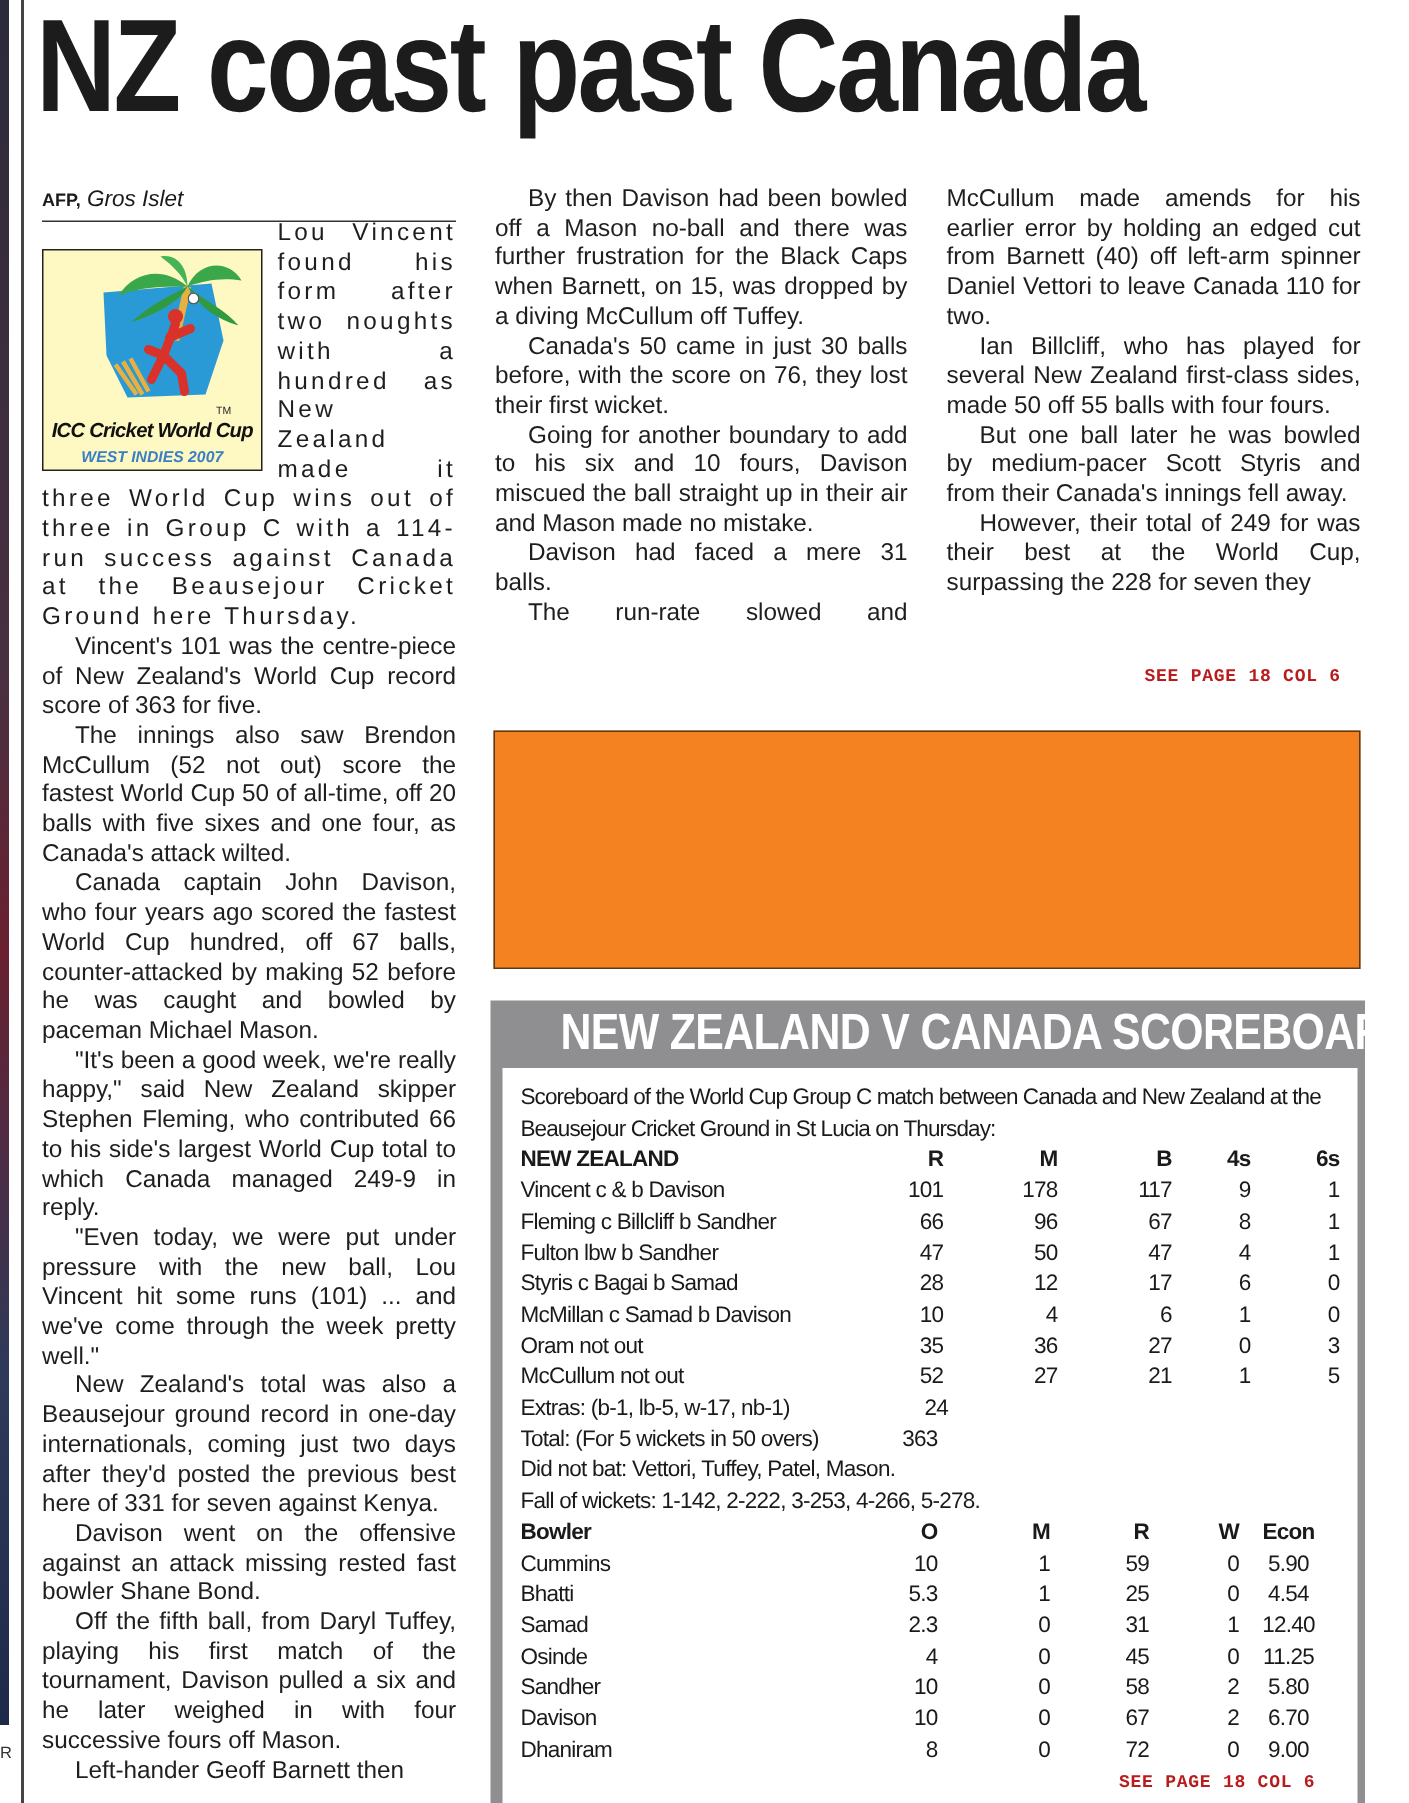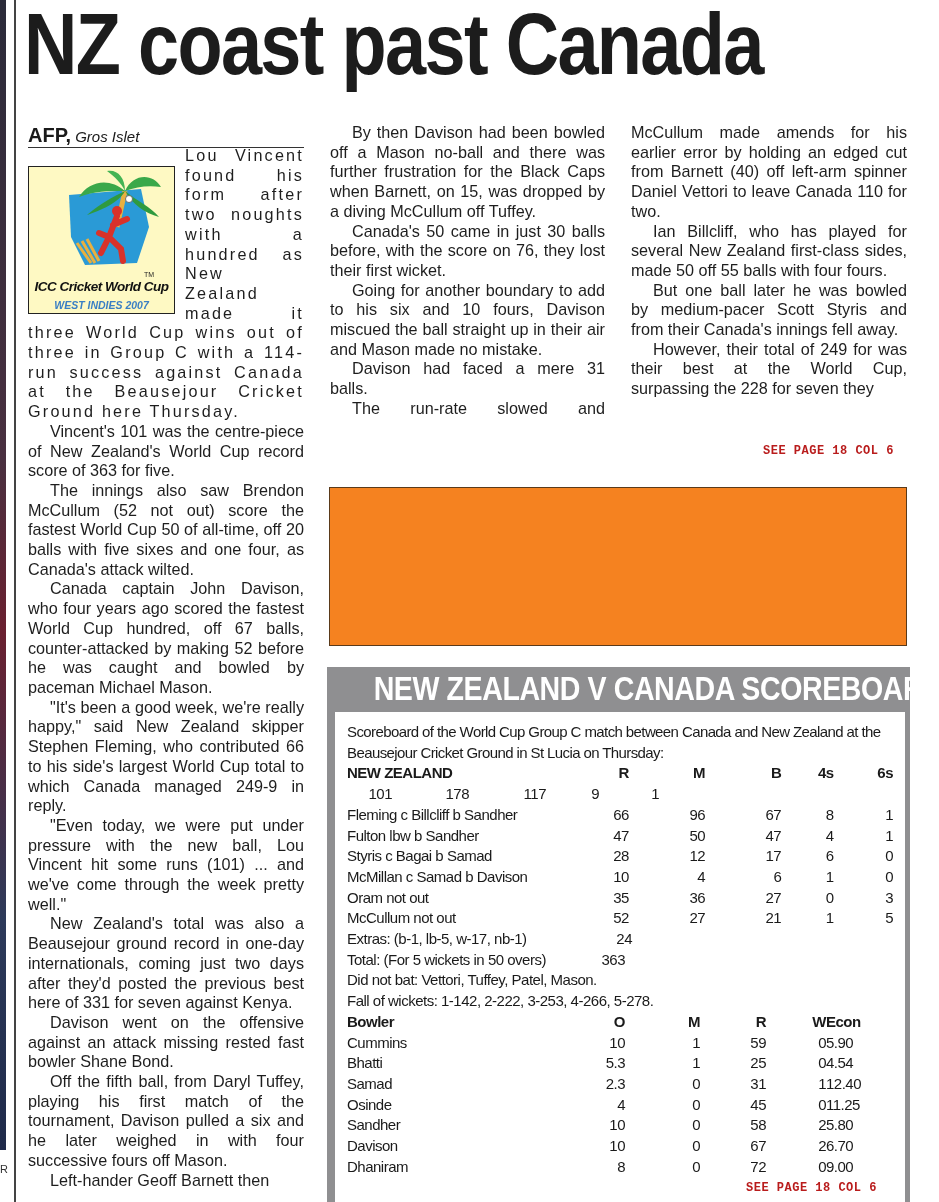--- a/index.html
+++ b/index.html
@@ -13,21 +13,21 @@
   .headline { position: absolute; left: 24px; top: -4px; font-size: 88px; font-weight: bold; letter-spacing: -2px; color: #1c1c1c; font-family: "Liberation Sans", sans-serif; transform: scaleX(0.84); transform-origin: left top; white-space: nowrap; line-height: 1.1; }
 
   .col { position: absolute; font-size: 16.2px; line-height: 19.7px; text-align: justify; color: #1e1e1e; }
   .col p { text-indent: 22px; }
   .col p.noindent { text-indent: 0; }
   .col-1 { left: 28px; top: 146px; width: 276px; }
   .col-2 { left: 330px; top: 123px; width: 275px; }
   .col-3 { left: 631px; top: 123px; width: 276px; }
 
   .byline { position: absolute; left: 28px; top: 124px; width: 276px; height: 24px; border-bottom: 1px solid #333; font-size: 15px; }
-  .byline .agency { font-weight: bold; font-size: 20px; }
+  .byline .agency { font-weight: bold; font-size: 12px; }
   .byline .place { font-style: italic; margin-top: 44px; }
 
   .logo-box { float: left; width: 147px; height: 148px; border: 1.5px solid #222; margin: 20px 10px 4px 0; position: relative; background: #fef9c3; }
   .logo-box svg { position: absolute; left: 0; top: 0; }
   .logo-title { position: absolute; left: 0; right: 0; top: 110px; text-align: center; font-size: 13.5px; font-weight: bold; font-style: italic; letter-spacing: -0.5px; color: #111; }
   .logo-sub { position: absolute; left: 0; right: 0; top: 129px; text-align: center; font-size: 10.5px; font-weight: bold; font-style: italic; color: #3a7fc4; }
   .logo-tm { position: absolute; left: 115px; top: 98px; font-size: 7px; }
 
   .lead-text { letter-spacing: 2.2px; }
 
@@ -47,21 +47,21 @@
   .bat .c1 { width: 45px; text-align: right; }
   .bat .c2 { width: 77px; text-align: right; }
   .bat .c3 { width: 77px; text-align: right; }
   .bat .c4 { width: 53px; text-align: right; }
   .bat .c5 { width: 60px; text-align: right; }
   .bowl .name { width: 220px; }
   .bowl .c1 { width: 58px; text-align: right; }
   .bowl .c2 { width: 75px; text-align: right; }
   .bowl .c3 { width: 66px; text-align: right; }
   .bowl .c4 { width: 60px; text-align: right; }
-  .bowl .c5 { width: 66px; text-align: left; }
+  .bowl .c5 { width: 66px; text-align: center; }
   .sb-line { white-space: nowrap; letter-spacing: -0.5px; }
   .sb-line .val { display: inline-block; }
 </style>
 </head>
 <body>
 
 <div class="edge-strip"></div>
 <div class="edge-letter">R</div>
 <div class="page-rule"></div>
 
@@ -130,20 +130,21 @@
     <div class="sb-row bat head">
       <span class="name">NEW ZEALAND</span>
       <span class="c1">R</span>
       <span class="c2">M</span>
       <span class="c3">B</span>
       <span class="c4">4s</span>
       <span class="c5">6s</span>
     </div>
     <div id="batting-rows">
         <div class="sb-row bat">
+          <span class="name">Vincent c &amp; b Davison</span>
           <span class="c1">101</span>
           <span class="c2">178</span>
           <span class="c3">117</span>
           <span class="c4">9</span>
           <span class="c5">1</span>
         </div>
         <div class="sb-row bat">
           <span class="name">Fleming c Billcliff b Sandher</span>
           <span class="c1">66</span>
           <span class="c2">96</span>

